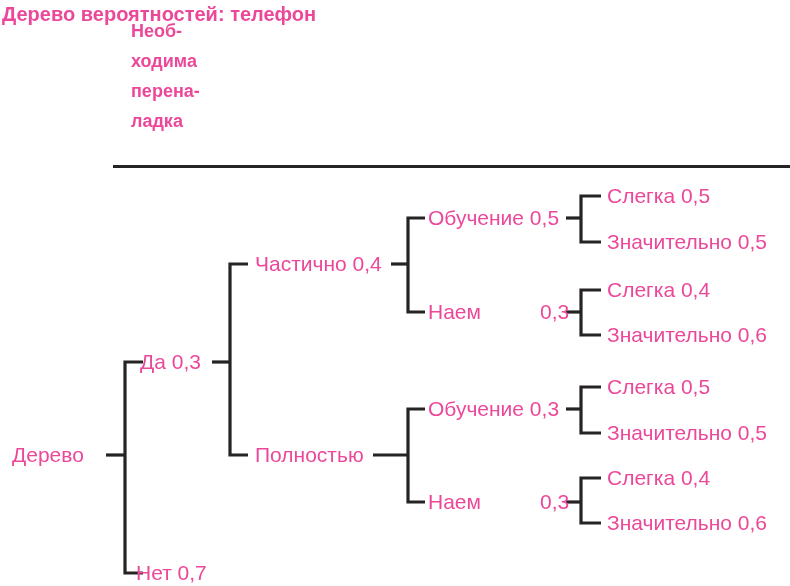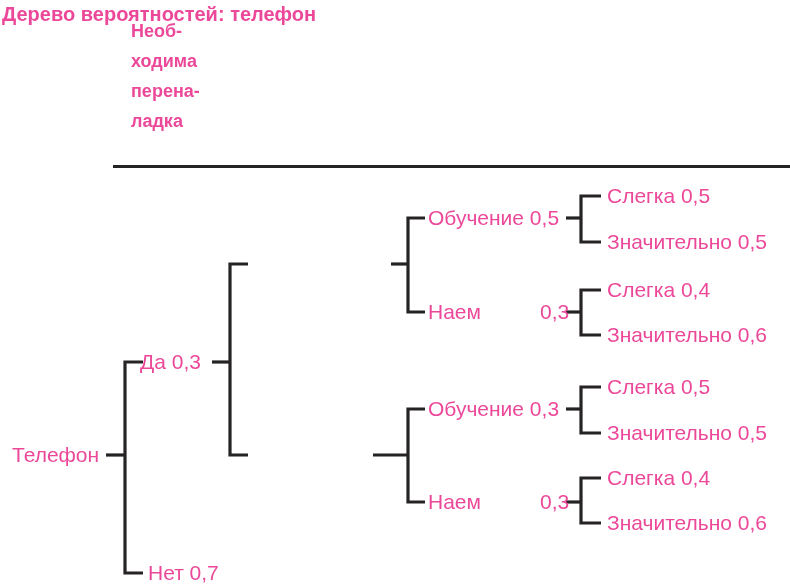--- a/index.html
+++ b/index.html
@@ -67,24 +67,26 @@
     <g>
       <path d="M566 409 H581"></path>
       <path d="M601 387 H581 V433 H601"></path>
     </g>
     <g>
       <path d="M566 502 H581"></path>
       <path d="M601 478 H581 V523 H601"></path>
     </g>
   </svg>
 
-  <span class="node" style="left:12px;top:455px">Телефон</span>
+  <span class="node" style="left:12px;top:455px">Дерево</span>
   <span class="node" style="left:140px;top:362px">Да 0,3</span>
-  <span class="node" style="left:148px;top:573px">Нет 0,7</span>
+  <span class="node" style="left:136px;top:573px">Нет 0,7</span>
 
+  <span class="node" style="left:255px;top:264px">Частично 0,4</span>
+  <span class="node" style="left:255px;top:455px">Полностью</span>
 
   <span class="node" style="left:428px;top:218px">Обучение 0,5</span>
   <span class="node" style="left:428px;top:312px">Наем</span>
   <span class="node" style="left:540px;top:312px">0,3</span>
 
   <span class="node" style="left:428px;top:409px">Обучение 0,3</span>
   <span class="node" style="left:428px;top:502px">Наем</span>
   <span class="node" style="left:540px;top:502px">0,3</span>
 
   <span class="node" style="left:607px;top:196px">Слегка 0,5</span>

